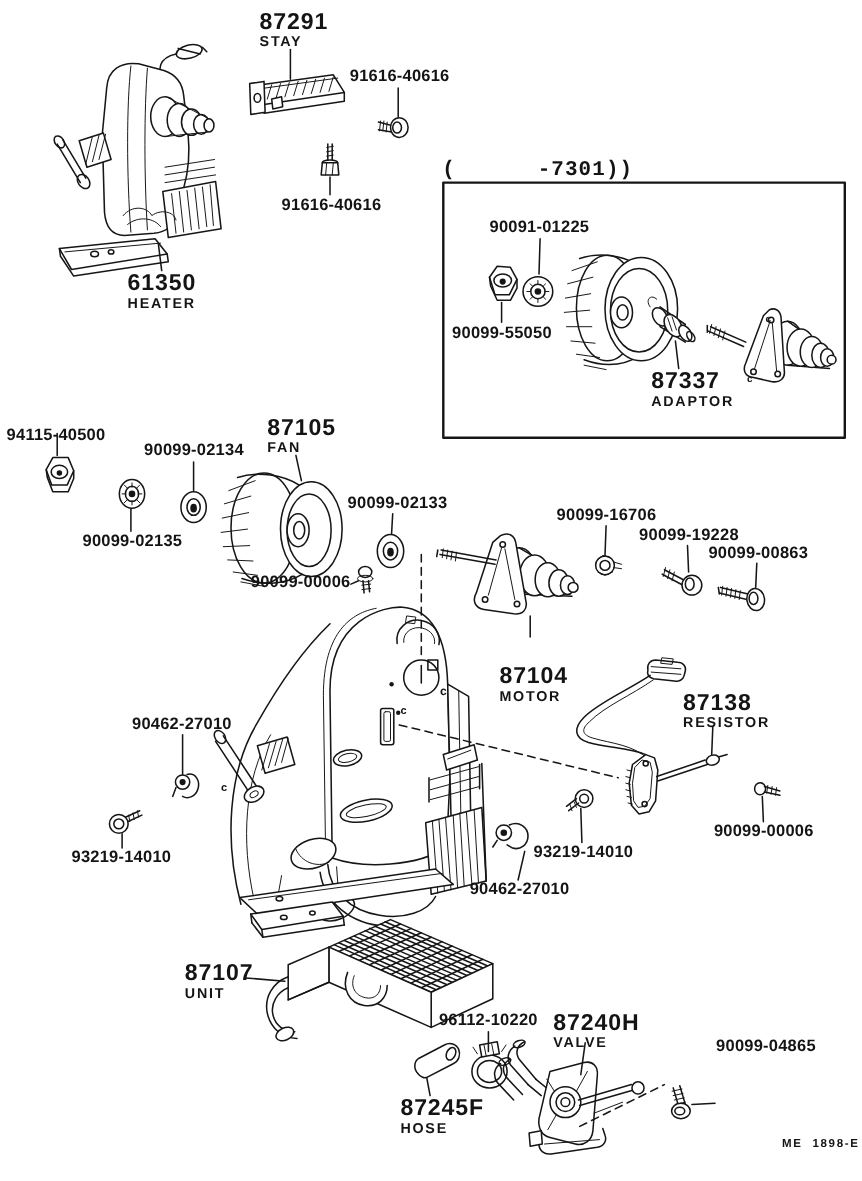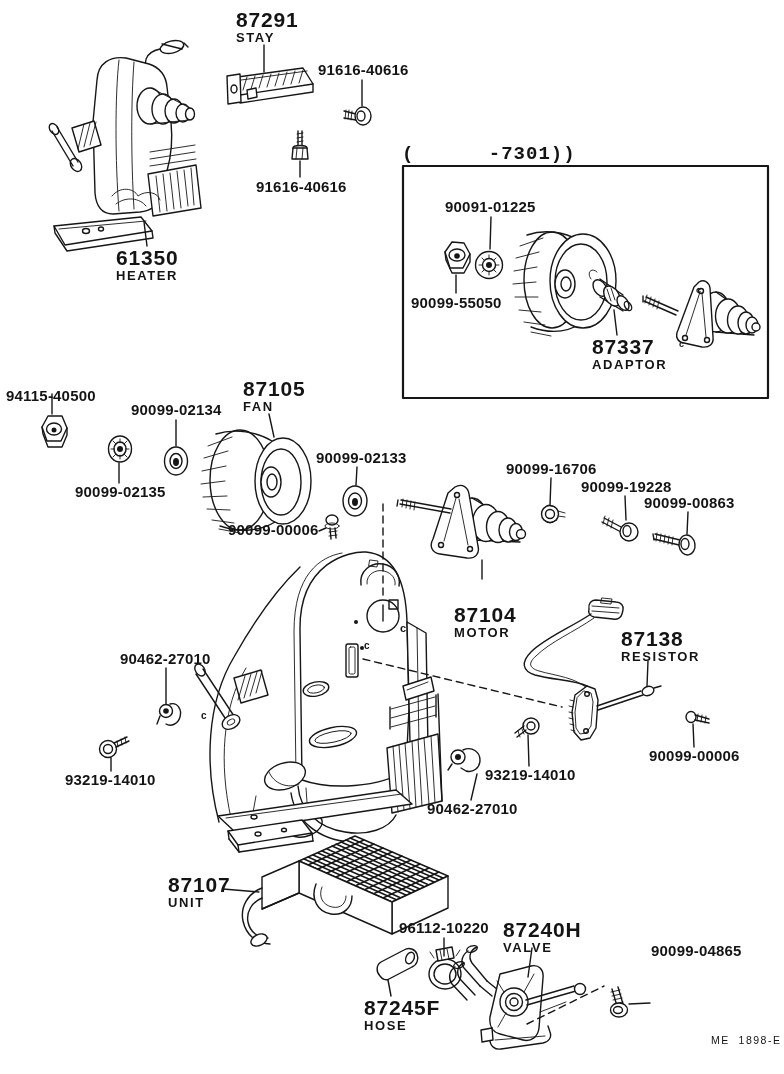--- a/index.html
+++ b/index.html
@@ -12,21 +12,21 @@
   .art .k{fill:#161616;stroke:none;}
   .art .thin{stroke-width:0.9;}
   .art .bold{stroke-width:2.2;}
   .art .dash{stroke-dasharray:7 5;}
   .art text{stroke:none;fill:#161616;font-family:"Liberation Sans",sans-serif;font-weight:700;}
   .lbl{position:absolute;font-weight:700;line-height:1.02;white-space:pre;}
   .lbl .code{display:block;font-size:15px;letter-spacing:0.2px;}
   .lbl.big .code{font-size:21px;letter-spacing:0.8px;}
   .lbl .sub{display:block;font-size:13px;letter-spacing:1.6px;margin-top:1px;}
   .note{position:absolute;font-weight:700;font-size:19px;letter-spacing:1px;white-space:pre;font-family:Liberation Mono, monospace;}
-  .sheetcode{position:absolute;font-weight:400;font-size:10.5px;letter-spacing:1.5px;white-space:pre;}
+  .sheetcode{position:absolute;font-weight:700;font-size:10.5px;letter-spacing:1.5px;white-space:pre;}
 </style>
 </head>
 <body>
 
 <div class="sheet">
 
 <svg class="art" width="784" height="1074" viewBox="0 0 784 1074">
 
   <g>
     <path d="M151 80 C140 62 146 52 160 49"></path>

